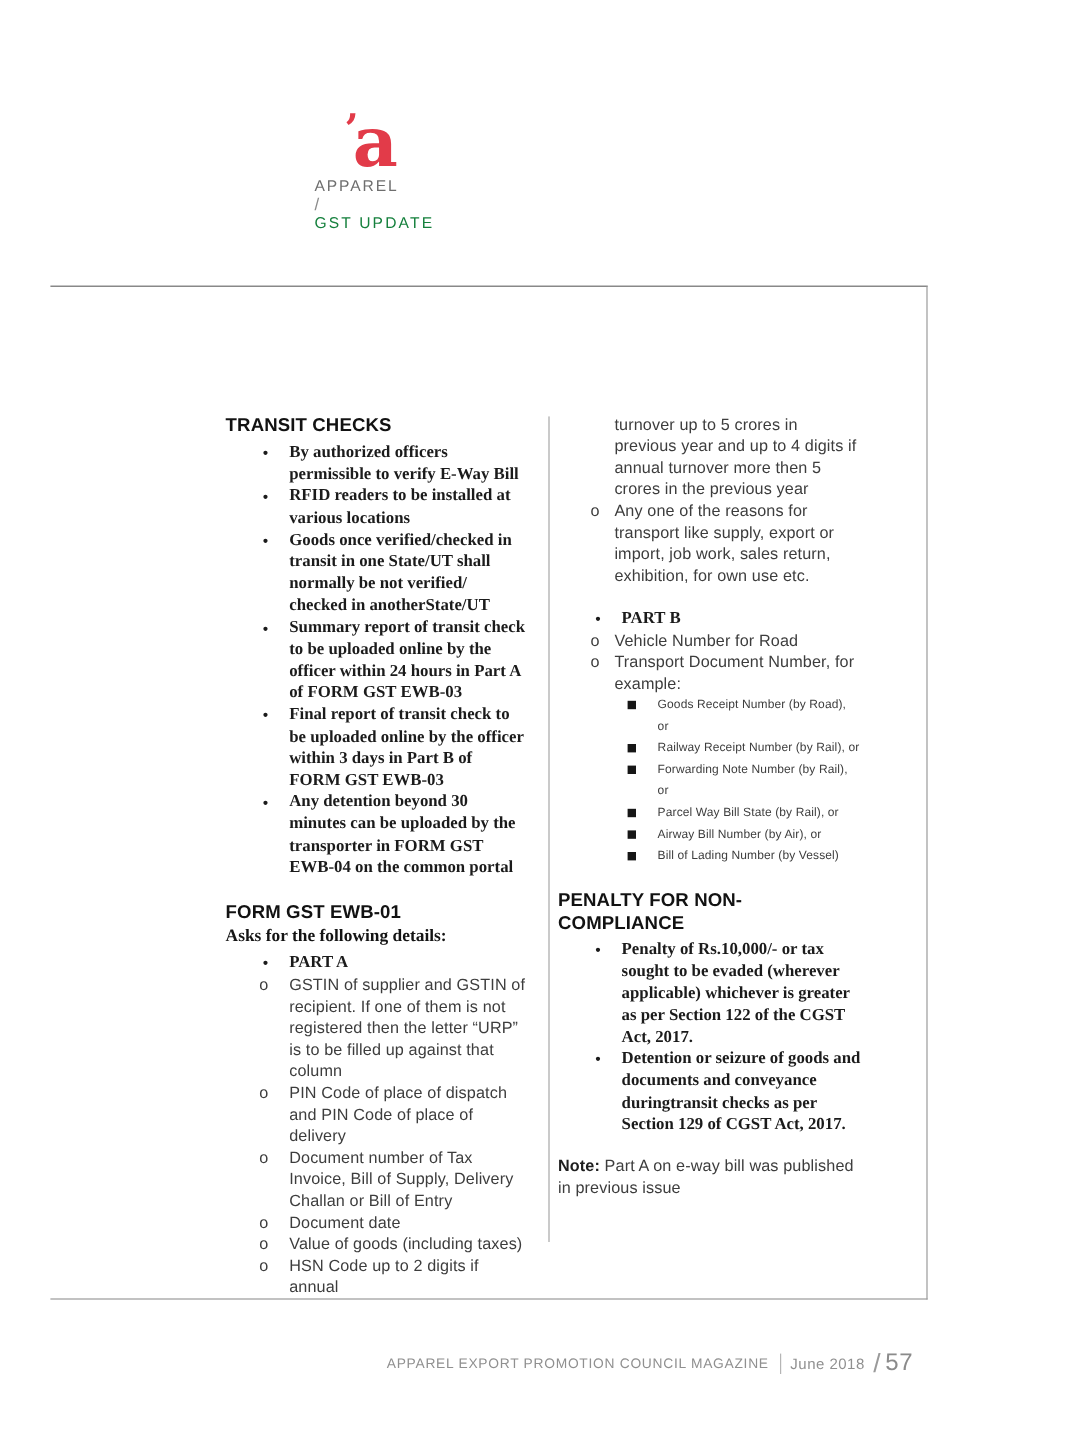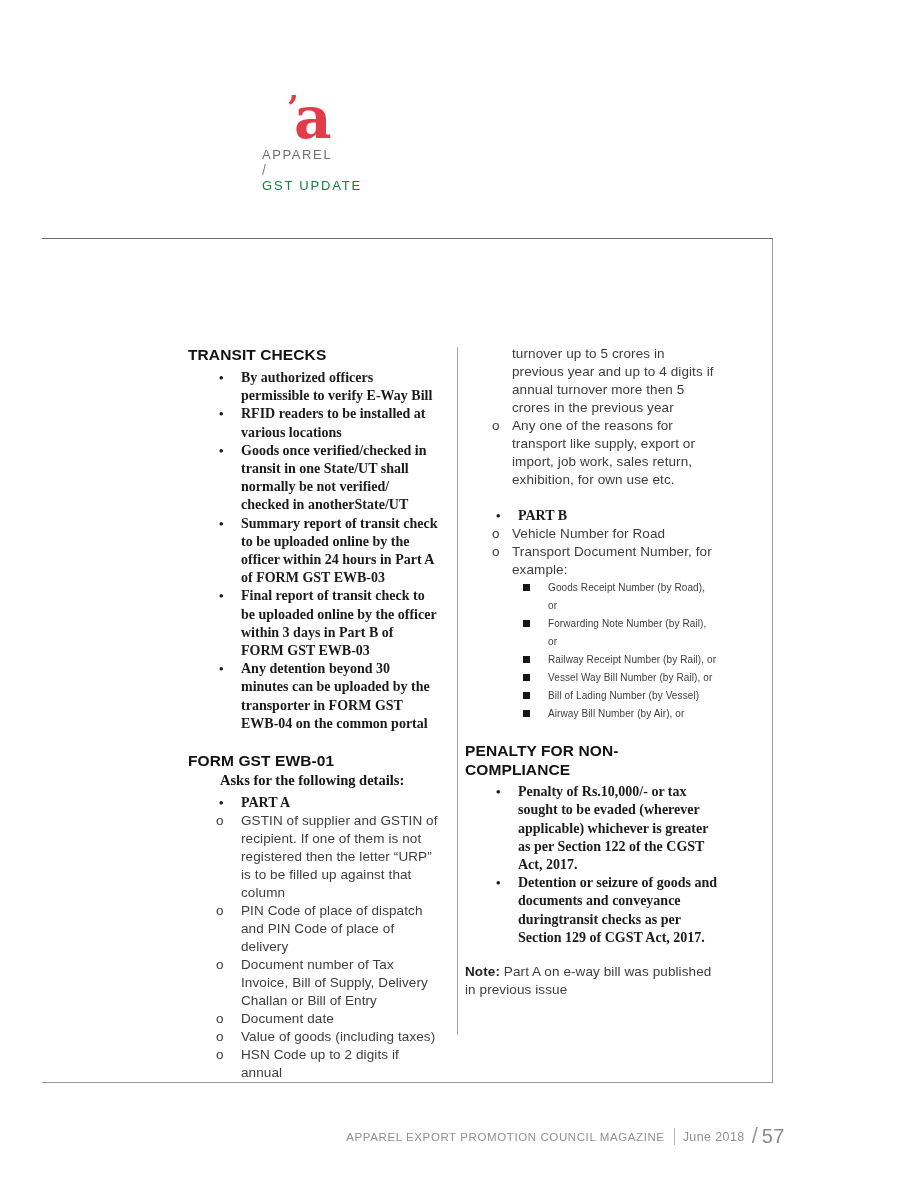--- a/index.html
+++ b/index.html
@@ -46,21 +46,21 @@
   
   .col-left  { position:absolute; left:188px; top:345px; width:250px; }
   .col-right { position:absolute; left:465px; top:345px; width:252px; }
 
   .heading {
     font-family:"Liberation Sans", sans-serif; font-weight:700;
     font-size:15.5px; letter-spacing:0.1px; color:#121212; line-height:19px;
   }
   .sub-heading {
     font-family:"Liberation Serif", serif; font-weight:700;
-    font-size:14.5px; color:#141414; line-height:19px; margin-top:1px;margin-left:32px;
+    font-size:14.5px; color:#141414; line-height:19px; margin-top:1px;
   }
 
   
   .sli {
     display:flex; font-family:"Liberation Serif", serif; font-weight:700;
     font-size:14px; line-height:18.2px; color:#1b1b1b;
   }
   .sli .mark { flex:none; width:23px; padding-left:1px; font-size:13px; }
   .col-left .sli { padding-left:30px; }
   .col-right .sli { padding-left:30px; }
@@ -98,21 +98,21 @@
     line-height:18px; color:#3d3d3d; margin-top:16px; letter-spacing:0.1px;
   }
   .note b { font-weight:700; color:#1e1e1e; }
 
   .gap4  { margin-top:4px; }
   .gap5  { margin-top:5px; }
   .gap18 { margin-top:18px; }
 
   
   .footer {
-    position:absolute; right:124px; bottom:58px;
+    position:absolute; right:148px; bottom:58px;
     display:flex; align-items:flex-end; color:#909090; white-space:nowrap;
   }
   .footer .mag { font-size:11.5px; letter-spacing:0.6px; padding-bottom:3px; }
   .footer .bar { width:1px; height:17px; background:#b5b5b5; margin:0 8px 1px 9px; }
   .footer .issue { font-size:12.5px; letter-spacing:0.4px; padding-bottom:2px; }
   .footer .slash { font-size:22px; font-weight:300; line-height:20px; margin:0 4px 0 7px; color:#9a9a9a; }
   .footer .pageno { font-size:20px; line-height:19px; color:#8b8b8b; letter-spacing:0.5px; }
 </style>
 </head>
 <body>
@@ -221,45 +221,45 @@
     <div class="sqli">
       <span class="mark">
           <i></i>
         </span>
       <span class="txt">Goods Receipt Number (by Road), or</span>
     </div>
     <div class="sqli">
       <span class="mark">
           <i></i>
         </span>
+      <span class="txt">Railway Receipt Number (by Rail), or</span>
+    </div>
+    <div class="sqli">
+      <span class="mark">
+          <i></i>
+        </span>
       <span class="txt">Forwarding Note Number (by Rail), or</span>
     </div>
     <div class="sqli">
       <span class="mark">
           <i></i>
         </span>
-      <span class="txt">Railway Receipt Number (by Rail), or</span>
-    </div>
-    <div class="sqli">
-      <span class="mark">
-          <i></i>
-        </span>
-      <span class="txt">Vessel Way Bill Number (by Rail), or</span>
+      <span class="txt">Parcel Way Bill State (by Rail), or</span>
+    </div>
+    <div class="sqli">
+      <span class="mark">
+          <i></i>
+        </span>
+      <span class="txt">Airway Bill Number (by Air), or</span>
     </div>
     <div class="sqli">
       <span class="mark">
           <i></i>
         </span>
       <span class="txt">Bill of Lading Number (by Vessel)</span>
-    </div>
-    <div class="sqli">
-      <span class="mark">
-          <i></i>
-        </span>
-      <span class="txt">Airway Bill Number (by Air), or</span>
     </div>
 
     <div class="heading gap18">PENALTY FOR NON-COMPLIANCE</div>
 
     <div class="sli gap4">
       <span class="mark">•</span>
       <span class="txt">Penalty of Rs.10,000/- or tax sought to be evaded (wherever applicable) whichever is greater as per Section 122 of the CGST Act, 2017.</span>
     </div>
     <div class="sli">
       <span class="mark">•</span>

